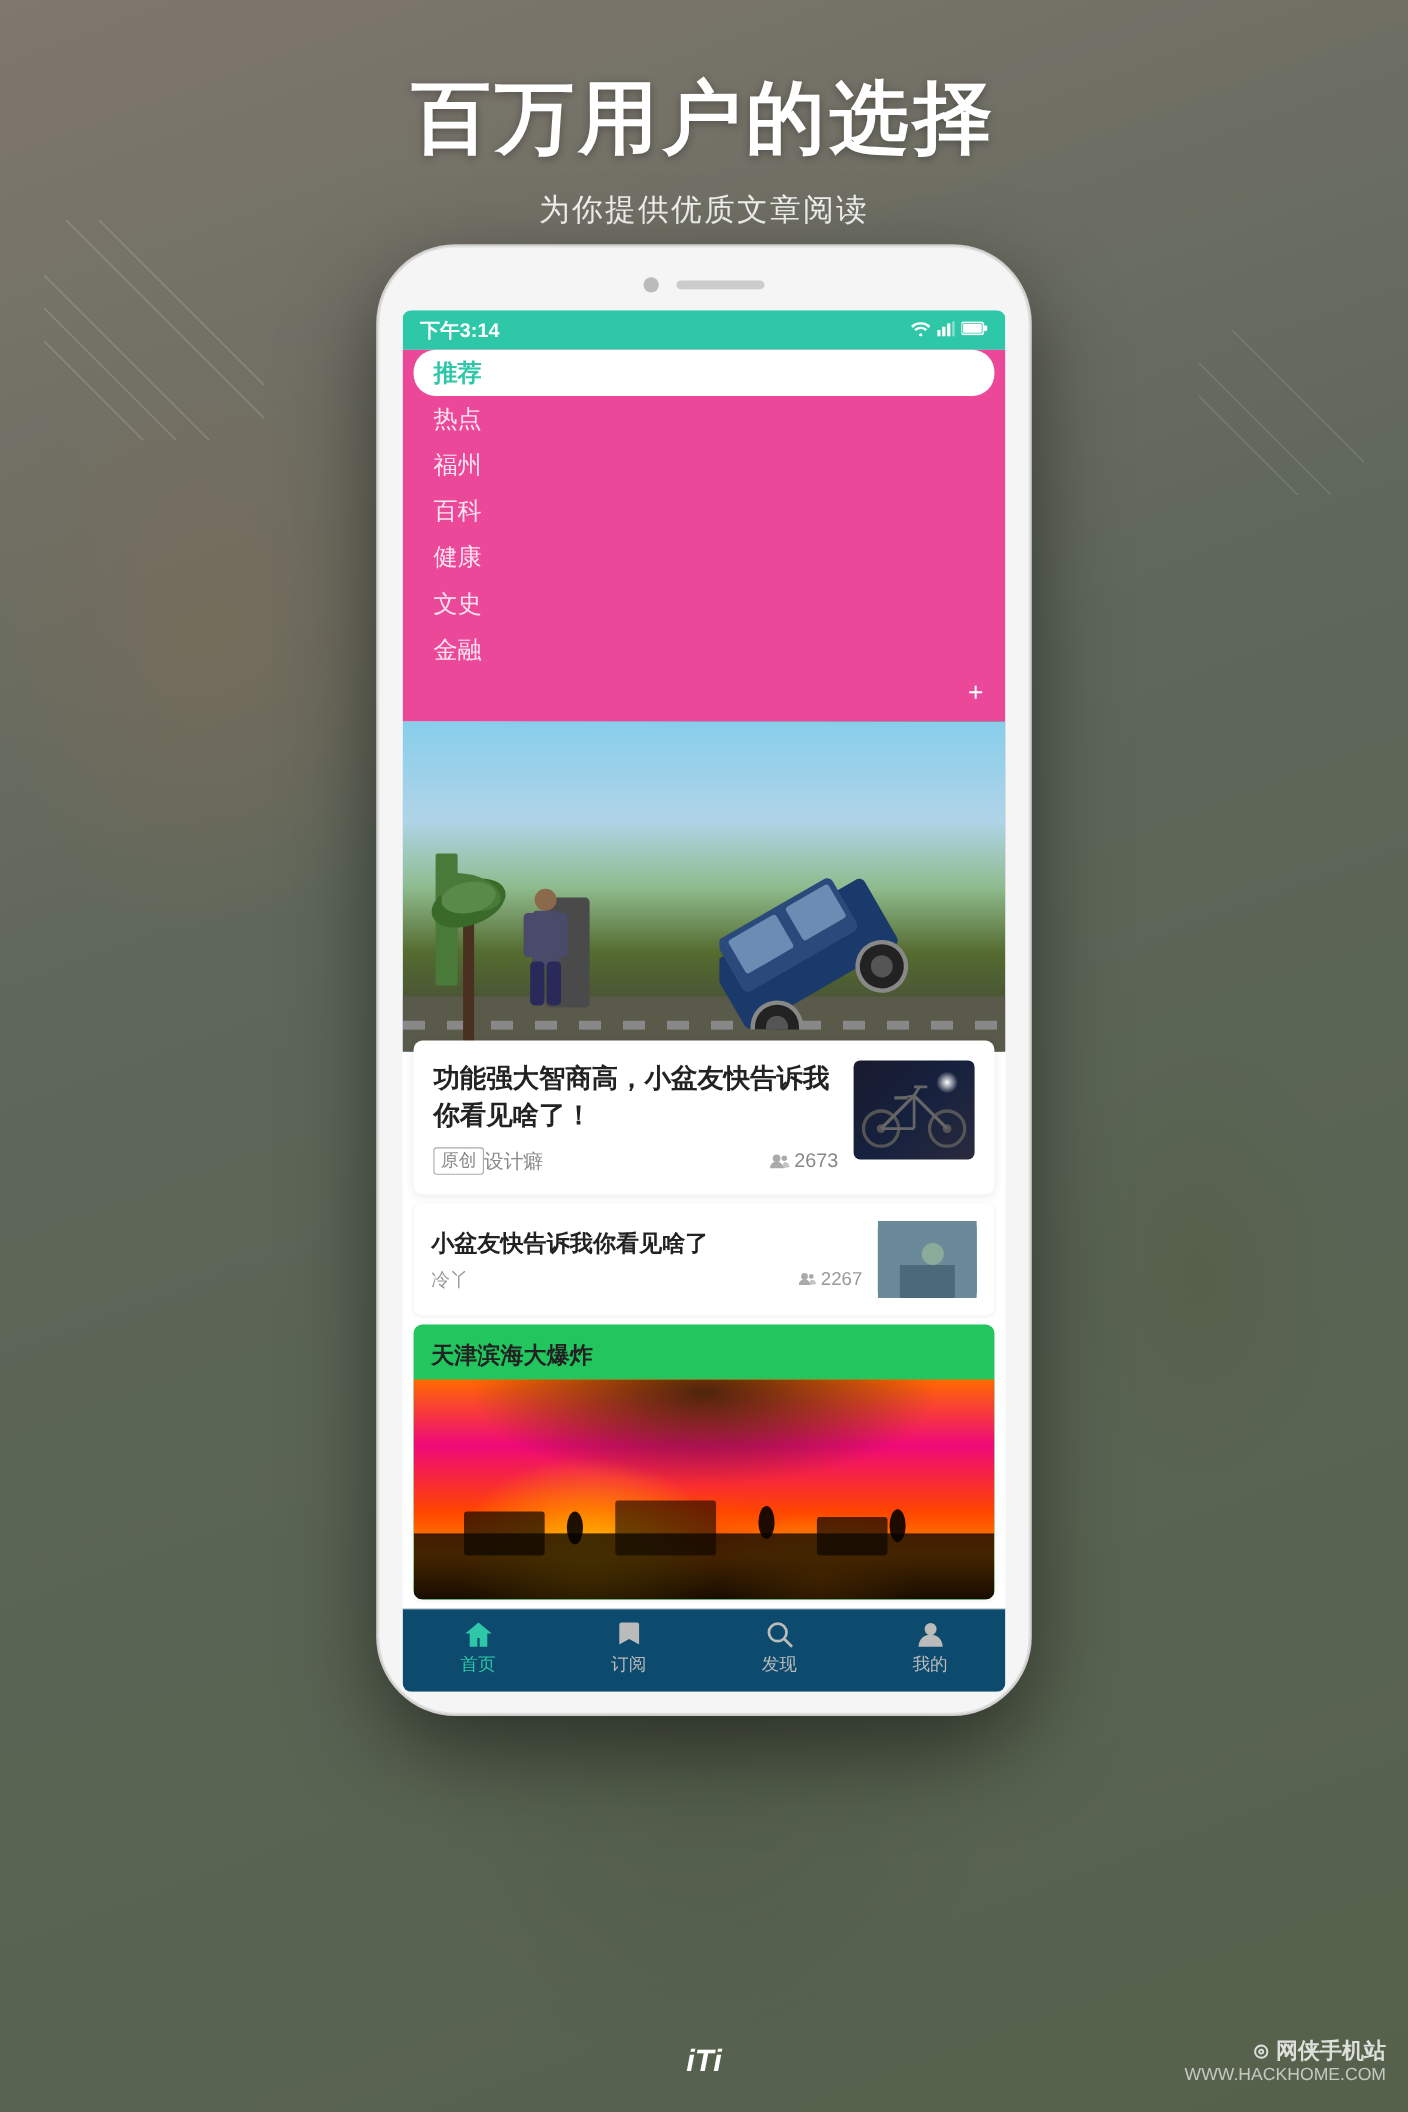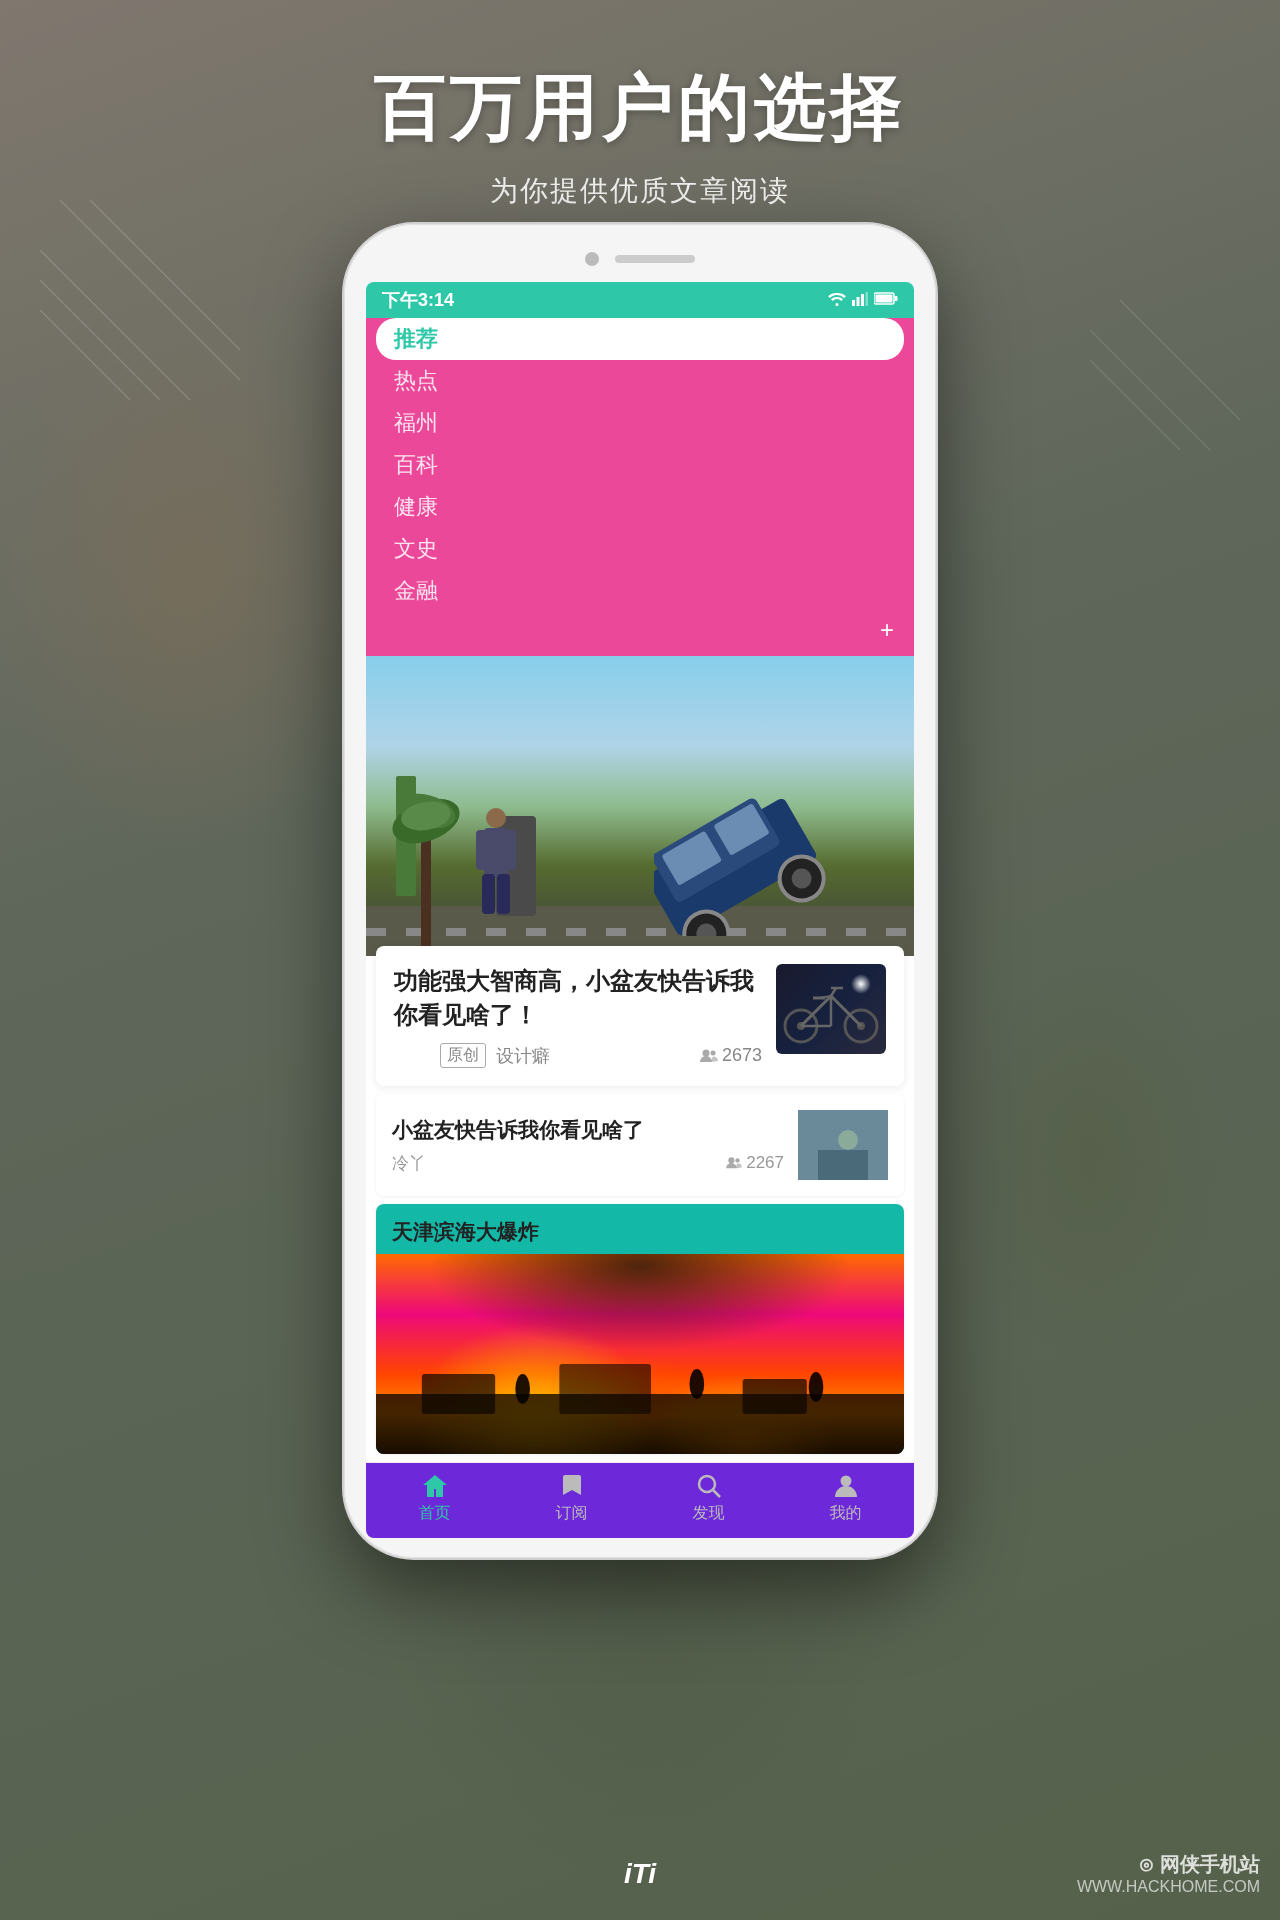--- a/index.html
+++ b/index.html
@@ -210,24 +210,22 @@
     .article-card-featured-title {
       font-size: 24px;
       font-weight: 700;
       line-height: 1.4;
       color: #222;
       margin-bottom: 12px;
     }
     .article-card-featured-meta {
       display: flex;
       align-items: center;
-      gap: 10px;
       font-size: 18px;
       color: #888;
-      margin-left: 46px;
     }
     .tag-original {
       border: 1px solid #aaa;
       border-radius: 3px;
       padding: 1px 6px;
       font-size: 16px;
       color: #888;
     }
     .article-card-featured-img {
       width: 110px;
@@ -274,21 +272,21 @@
     .article-card-small-img {
       width: 90px;
       height: 70px;
       background: linear-gradient(135deg, #6a8a9a 0%, #8aaa9a 50%, #4a6a7a 100%);
       border-radius: 6px;
       flex-shrink: 0;
     }
 
     
     .article-card-big {
-      background: #14b8a6;
+      background: #22c55e;
       margin: 8px 10px;
       border-radius: 8px;
       overflow: hidden;
       box-shadow: 0 1px 4px rgba(0,0,0,0.06);
     }
     .article-card-big-title {
       padding: 14px 16px 8px;
       font-size: 21px;
       font-weight: 600;
       color: #222;
@@ -311,21 +309,21 @@
     .smoke-cloud {
       position: absolute;
       top: 0;
       left: 0; right: 0;
       height: 60%;
       background: radial-gradient(ellipse 300px 120px at 50% 10%, rgba(60,30,10,0.9) 0%, transparent 70%);
     }
 
     
     .bottom-nav {
-      background: #6d28d9;
+      background: #0c4a6e;
       border-top: 1px solid #eee;
       display: flex;
       justify-content: space-around;
       padding: 10px 0 14px;
     }
     .bottom-nav-item {
       display: flex;
       flex-direction: column;
       align-items: center;
       gap: 4px;

